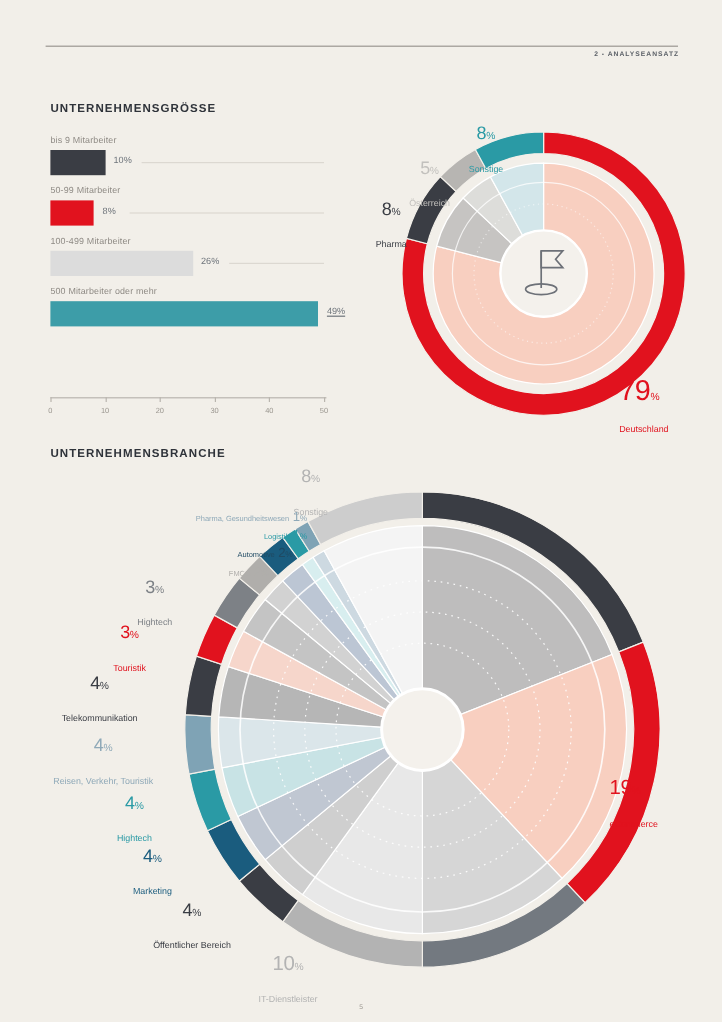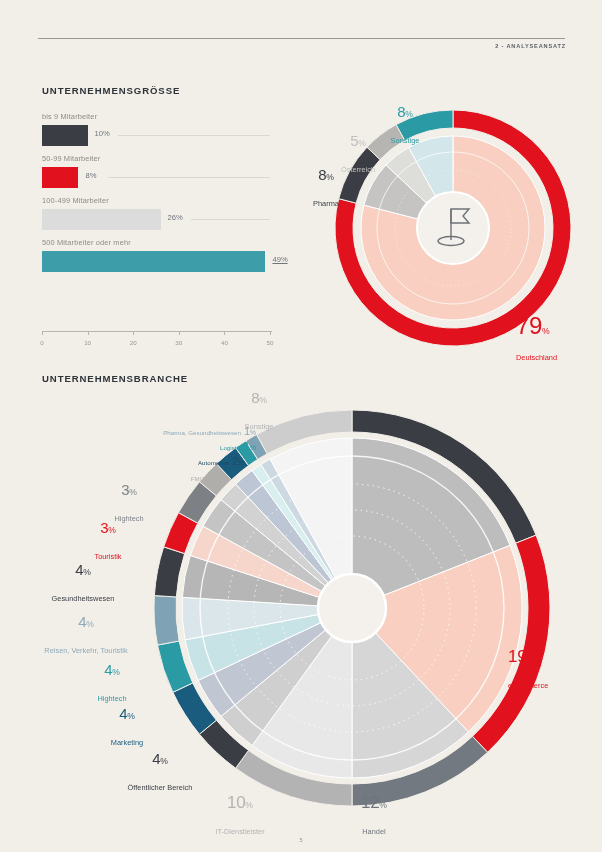--- a/index.html
+++ b/index.html
@@ -247,21 +247,21 @@
     <span class="nm">Hightech</span>
   </div>
 
   <div class="plabel ta-c" style="left:69px;top:520px;width:78px;color:#e1121e;">
     <span class="num">3</span><span class="pct">%</span>
     <span class="nm">Touristik</span>
   </div>
 
   <div class="plabel ta-c" style="left:24px;top:562px;width:118px;color:#3a3d44;">
     <span class="num">4</span><span class="pct">%</span>
-    <span class="nm">Gesundheitswesen</span>
+    <span class="nm">Telekommunikation</span>
   </div>
 
   <div class="plabel ta-c" style="left:36px;top:614px;width:100px;color:#8fa9b8;">
     <span class="num">4</span><span class="pct">%</span>
     <span class="nm" style="line-height:1.2;">Reisen, Verkehr, Touristik</span>
   </div>
 
   <div class="plabel ta-c" style="left:72px;top:662px;width:80px;color:#2a9aa5;">
     <span class="num">4</span><span class="pct">%</span>
     <span class="nm">Hightech</span>
@@ -275,24 +275,20 @@
   <div class="plabel ta-c" style="left:104px;top:751px;width:112px;color:#3a3d44;">
     <span class="num">4</span><span class="pct">%</span>
     <span class="nm">Öffentlicher Bereich</span>
   </div>
 
   <div class="plabel ta-c" style="left:192px;top:794px;width:96px;color:#b3b3b3;">
     <span class="num" style="font-size:17px;">10</span><span class="pct">%</span>
     <span class="nm">IT-Dienstleister</span>
   </div>
 
-  <div class="plabel ta-c" style="left:330px;top:794px;width:88px;color:#6f757c;">
-    <span class="num" style="font-size:17px;">12</span><span class="pct">%</span>
-    <span class="nm">Handel</span>
-  </div>
 
 
   <div class="plabel ta-l" style="left:508px;top:648px;width:90px;color:#e1121e;">
     <span class="num" style="font-size:17px;">19</span><span class="pct">%</span>
     <span class="nm">eCommerce</span>
   </div>
 
   <div class="pagenum">5</div>
 </div>
 

